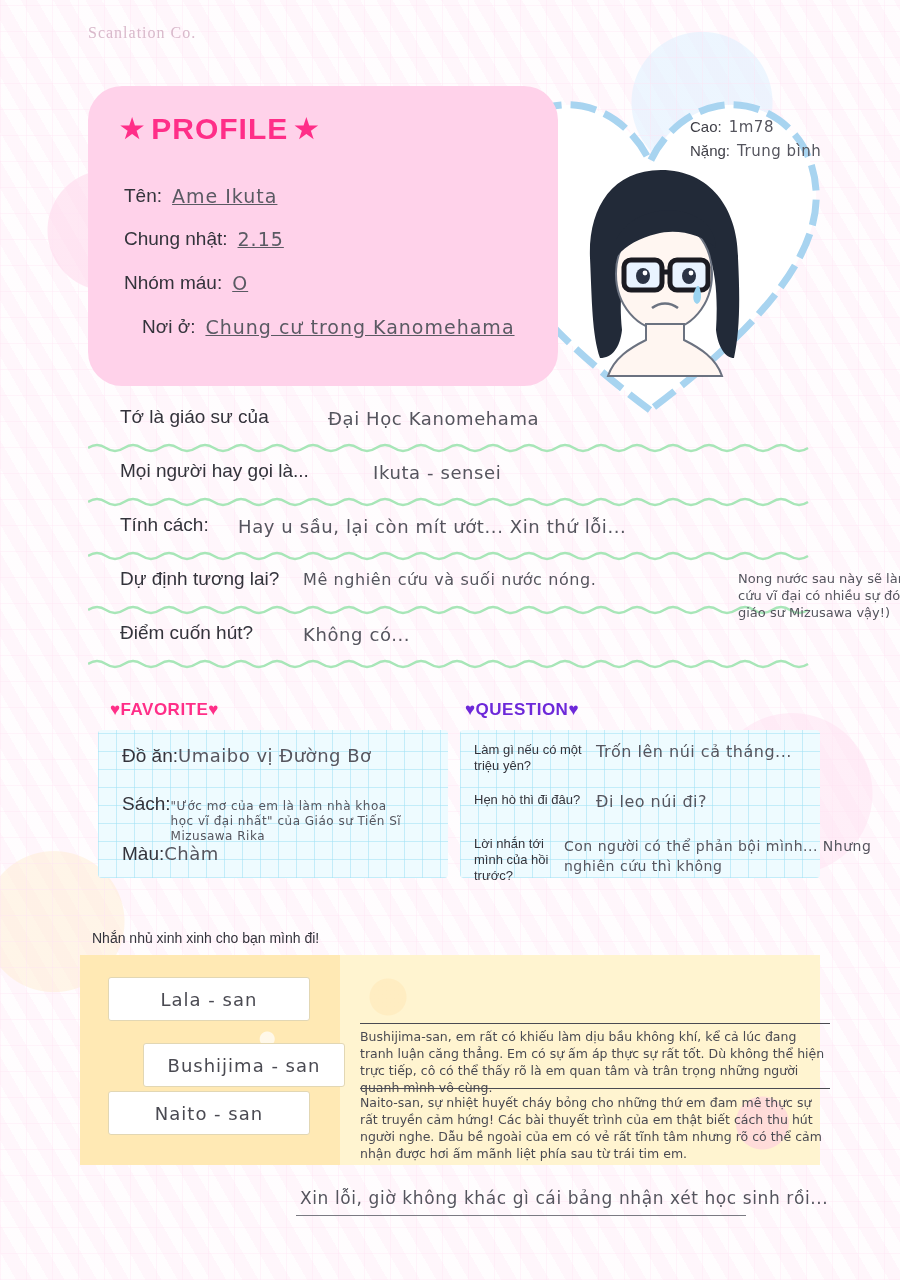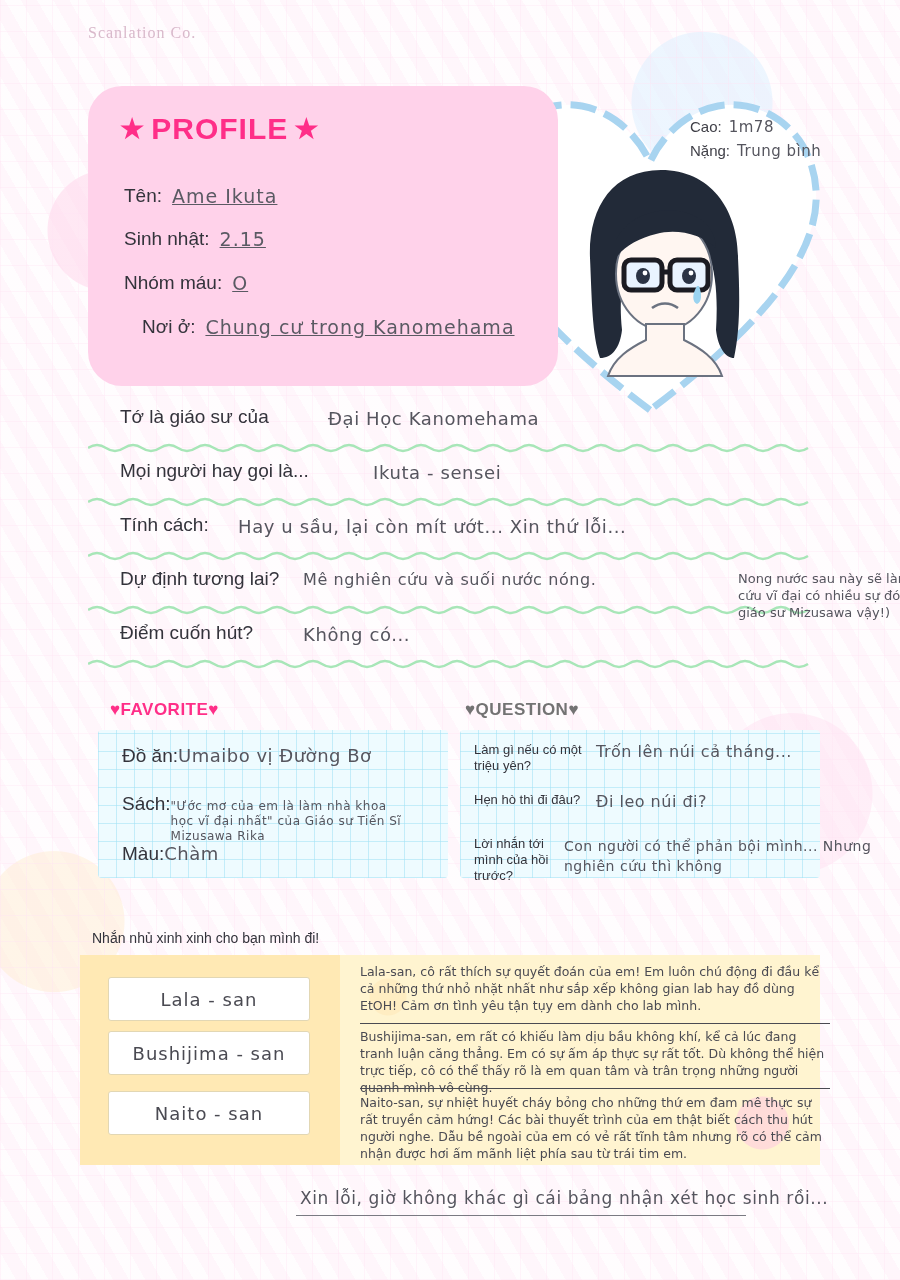--- a/index.html
+++ b/index.html
@@ -89,21 +89,21 @@
 
   
   .fav-head{
     position:absolute;left:110px;top:700px;
     font-family:"Liberation Sans", sans-serif;font-weight:bold;
     font-size:17px;color:#ff2e88;letter-spacing:.5px;
   }
   .q-head{
     position:absolute;left:465px;top:700px;
     font-family:"Liberation Sans", sans-serif;font-weight:bold;
-    font-size:17px;color:#737373;letter-spacing:.5px;
+    font-size:17px;color:#6d28d9;letter-spacing:.5px;
   }
   .fav-box{
     position:absolute;left:98px;top:730px;width:350px;height:148px;
     background:
       repeating-linear-gradient(0deg, rgba(160,225,245,.55) 0 1px, rgba(0,0,0,0) 1px 18px),
       repeating-linear-gradient(90deg, rgba(160,225,245,.55) 0 1px, rgba(0,0,0,0) 1px 18px),
       #eefbff;
     border-radius:4px;
   }
   .q-box{
@@ -217,21 +217,21 @@
     <span class="star">★</span>
     <span>PROFILE</span>
     <span class="star">★</span>
   </div>
 
   <div class="frow" style="left:124px;top:185px;">
     <span class="k">Tên:</span>
     <span class="v">Ame Ikuta</span>
   </div>
   <div class="frow" style="left:124px;top:228px;">
-    <span class="k">Sinh nhật:</span>
+    <span class="k">Chung nhật:</span>
     <span class="v">2.15</span>
   </div>
   <div class="frow" style="left:124px;top:272px;">
     <span class="k">Nhóm máu:</span>
     <span class="v">O</span>
   </div>
   <div class="frow" style="left:142px;top:316px;">
     <span class="k">Nơi ở:</span>
     <span class="v">Chung cư trong Kanomehama</span>
   </div>
@@ -324,24 +324,23 @@
     <span class="v" style="font-size:14px;">Con người có thể phản bội mình... Nhưng nghiên cứu thì không</span>
   </div>
 
   <div class="msg-title">Nhắn nhủ xinh xinh cho bạn mình đi!</div>
 
   <div class="msg-board">
     <div class="board-left"></div>
     <div class="board-right"></div>
 
     <div class="name-tag" style="top:22px;">Lala - san</div>
-    <div class="name-tag" style="top:76px;">Bushijima - san</div>
+    <div class="name-tag" style="top:88px;margin-left:35px;">Bushijima - san</div>
     <div class="name-tag" style="top:136px;">Naito - san</div>
 
-    <div class="msg-text" style="top:8px;">Lala-san, cô rất thích sự quyết đoán của em! Em luôn chú động đi đầu kể cả những thứ nhỏ nhặt nhất như sắp xếp không gian lab hay đồ dùng EtOH! Cảm ơn tình yêu tận tụy em dành cho lab mình.</div>
     <div class="msg-rule" style="top:68px;"></div>
     <div class="msg-text" style="top:73px;">Bushijima-san, em rất có khiếu làm dịu bầu không khí, kể cả lúc đang tranh luận căng thẳng. Em có sự ấm áp thực sự rất tốt. Dù không thể hiện trực tiếp, cô có thể thấy rõ là em quan tâm và trân trọng những người quanh mình vô cùng.</div>
     <div class="msg-rule" style="top:133px;"></div>
     <div class="msg-text" style="top:139px;">Naito-san, sự nhiệt huyết cháy bỏng cho những thứ em đam mê thực sự rất truyền cảm hứng! Các bài thuyết trình của em thật biết cách thu hút người nghe. Dẫu bề ngoài của em có vẻ rất tĩnh tâm nhưng rõ có thể cảm nhận được hơi ấm mãnh liệt phía sau từ trái tim em.</div>
   </div>
 
   <div class="closing">Xin lỗi, giờ không khác gì cái bảng nhận xét học sinh rồi...</div>
   <div class="closing-rule"></div>
 
 </div>

